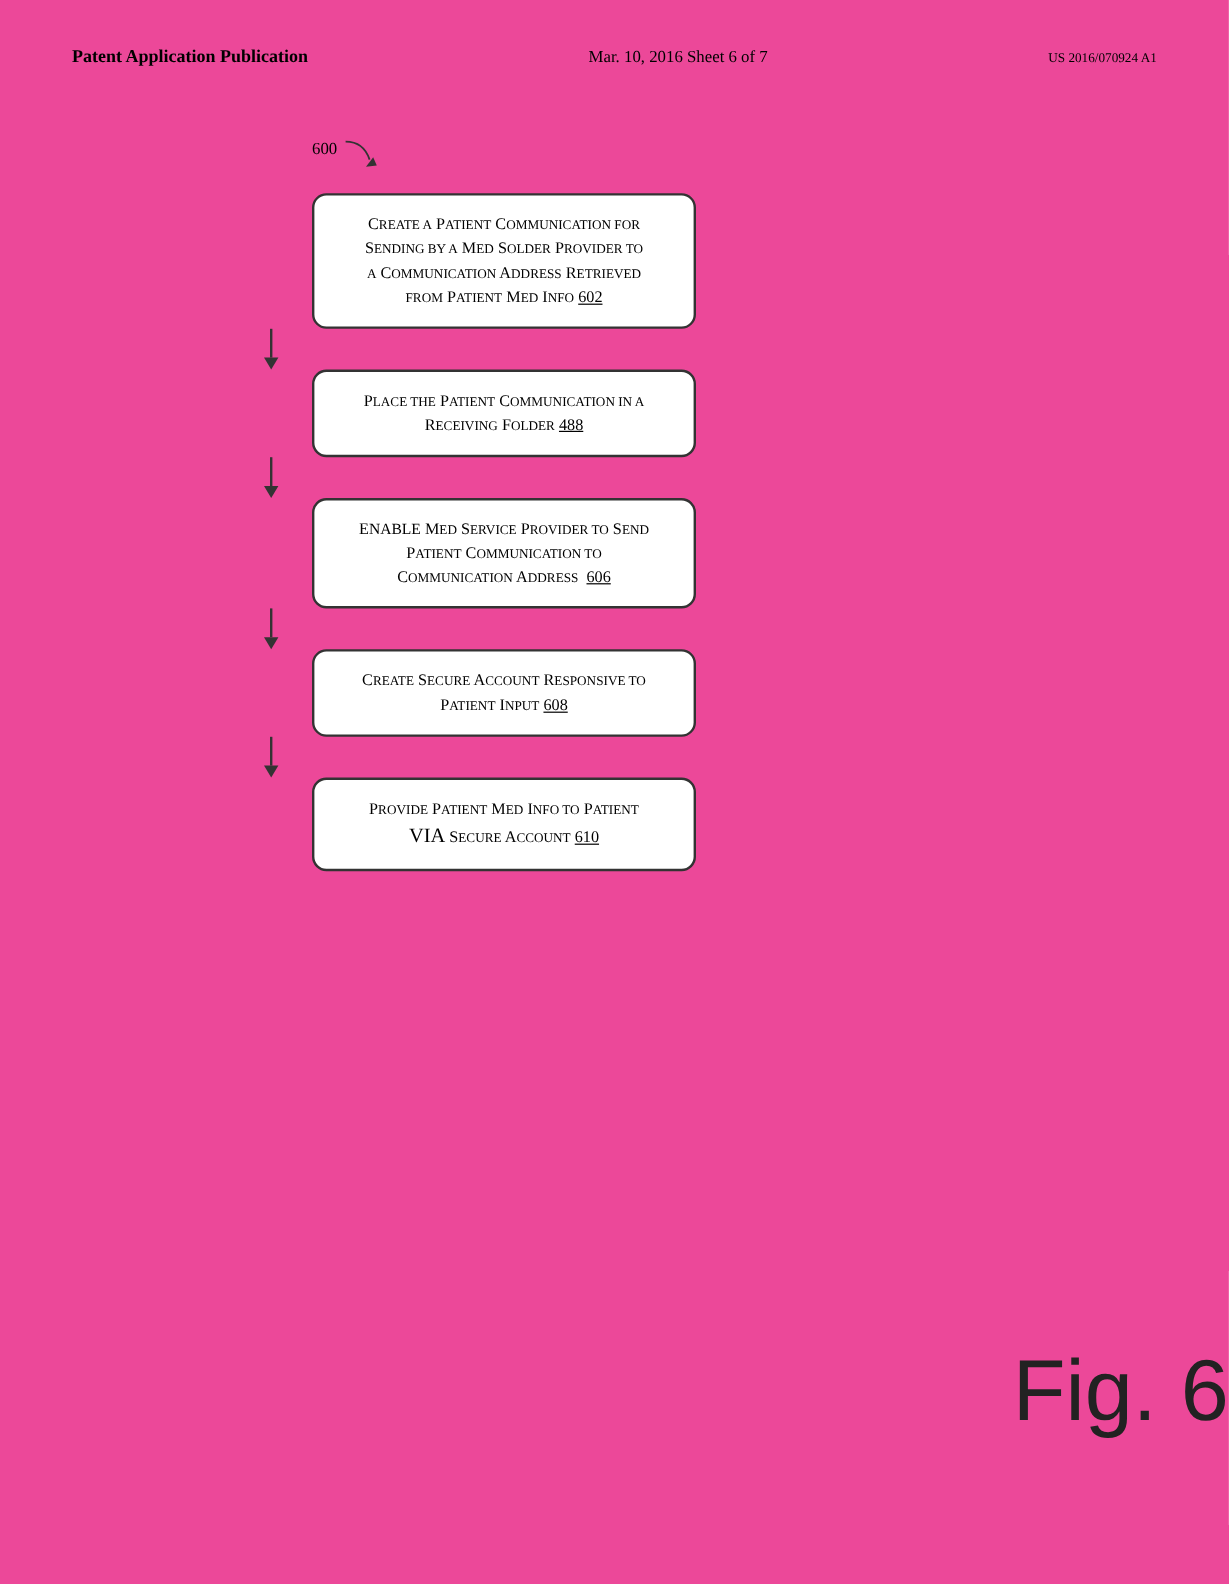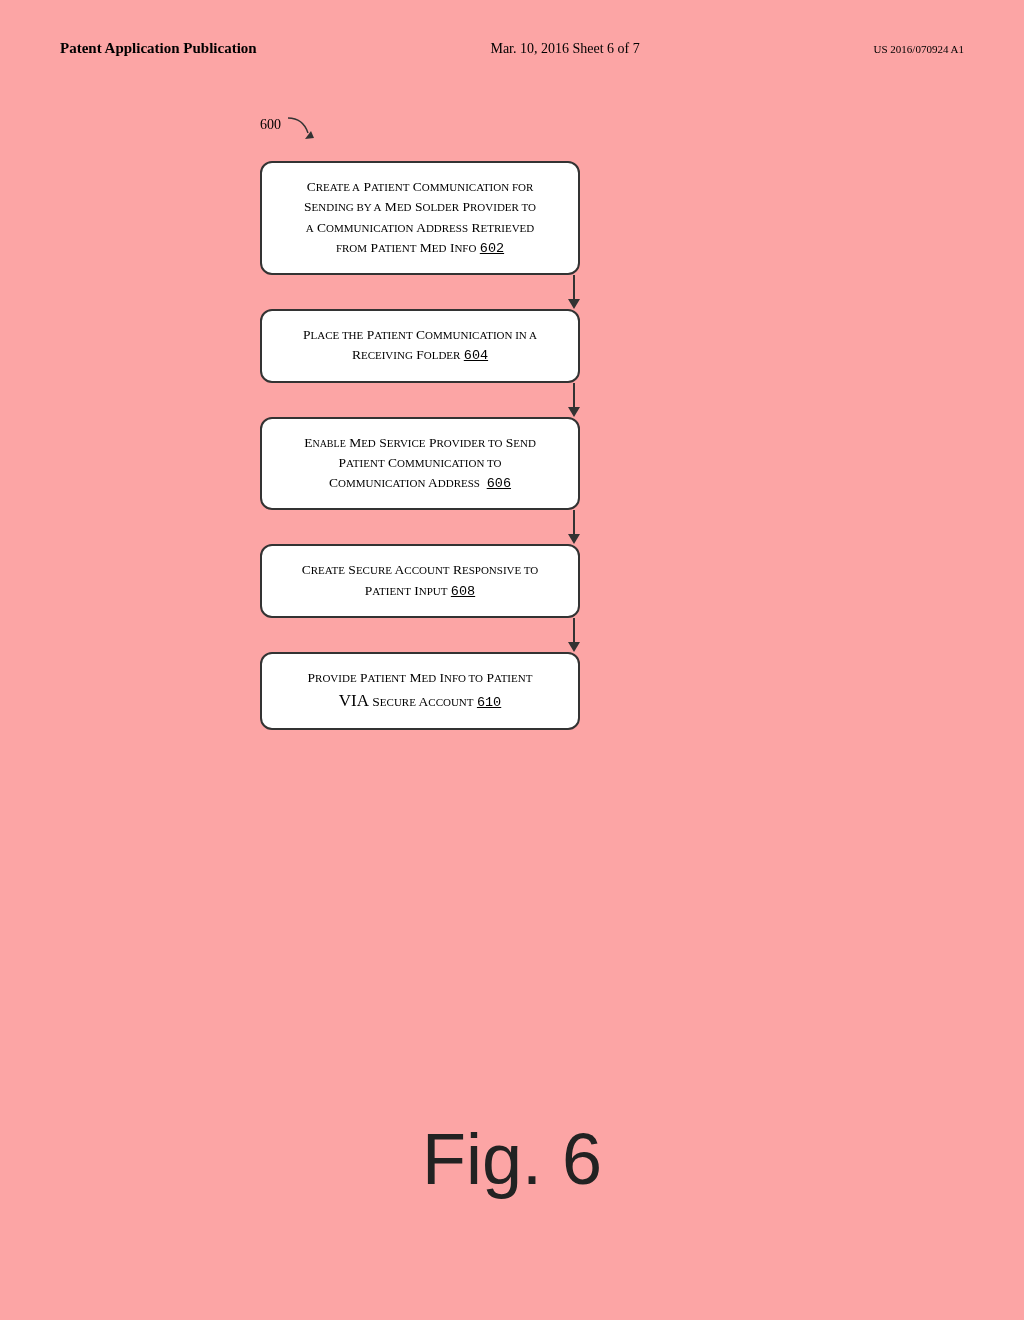--- a/index.html
+++ b/index.html
@@ -8,21 +8,21 @@
       background: #ffffff;
       font-family: 'Times New Roman', Times, serif;
       width: 1024px;
       min-height: 1320px;
       position: relative;
     }
 
     .page {
       width: 1024px;
       min-height: 1320px;
-      background: #fca5a5;
+      background: #ec4899;
       padding: 40px 60px;
       position: relative;
     }
 
     
     .header {
       display: flex;
       justify-content: space-between;
       align-items: baseline;
       margin-bottom: 60px;
@@ -65,36 +65,35 @@
       margin-left: 40px;
     }
 
     .flow-box .box-text {
       font-variant: small-caps;
       font-size: 13.5px;
     }
 
     .underline {
       text-decoration: underline;
-      font-family: Liberation Mono, monospace;
     }
 
     .flow-items {
       display: flex;
       flex-direction: column;
-      align-items: flex-end;
+      align-items: flex-start;
     }
 
     
     .fig-label {
       position: absolute;
       bottom: 120px;
       left: 0;
       right: 0;
-      text-align: center;
+      text-align: right;
       font-size: 72px;
       font-family: Arial, Helvetica, sans-serif;
       font-weight: normal;
       color: #222;
     }
   </style>
 </head>
 <body>
 
 <div class="page">
@@ -128,32 +127,32 @@
       </div>
 
       <div style="display:flex; flex-direction:column; align-items:center; margin: 0;">
         <div style="width:2px; height:24px; background:#333;"></div>
         <div style="width:0; height:0; border-left:6px solid transparent; border-right:6px solid transparent; border-top:10px solid #333;"></div>
       </div>
 
       <div class="flow-box">
         <span class="box-text">
           P<span style="font-size:11px">LACE THE</span> P<span style="font-size:11px">ATIENT</span> C<span style="font-size:11px">OMMUNICATION IN A</span><br>
-          R<span style="font-size:11px">ECEIVING</span> F<span style="font-size:11px">OLDER</span> <span class="underline">604</span>
+          R<span style="font-size:11px">ECEIVING</span> F<span style="font-size:11px">OLDER</span> <span class="underline">488</span>
         </span>
       </div>
 
       <div style="display:flex; flex-direction:column; align-items:center;">
         <div style="width:2px; height:24px; background:#333;"></div>
         <div style="width:0; height:0; border-left:6px solid transparent; border-right:6px solid transparent; border-top:10px solid #333;"></div>
       </div>
 
       <div class="flow-box">
         <span class="box-text">
-          E<span style="font-size:10px">NABLE</span> M<span style="font-size:11px">ED</span> S<span style="font-size:11px">ERVICE</span> P<span style="font-size:11px">ROVIDER TO</span> S<span style="font-size:11px">END</span><br>
+          E<span style="font-size:13px">NABLE</span> M<span style="font-size:11px">ED</span> S<span style="font-size:11px">ERVICE</span> P<span style="font-size:11px">ROVIDER TO</span> S<span style="font-size:11px">END</span><br>
           P<span style="font-size:11px">ATIENT</span> C<span style="font-size:11px">OMMUNICATION TO</span><br>
           C<span style="font-size:11px">OMMUNICATION</span> A<span style="font-size:11px">DDRESS</span>&nbsp; <span class="underline">606</span>
         </span>
       </div>
 
       <div style="display:flex; flex-direction:column; align-items:center;">
         <div style="width:2px; height:24px; background:#333;"></div>
         <div style="width:0; height:0; border-left:6px solid transparent; border-right:6px solid transparent; border-top:10px solid #333;"></div>
       </div>
 

